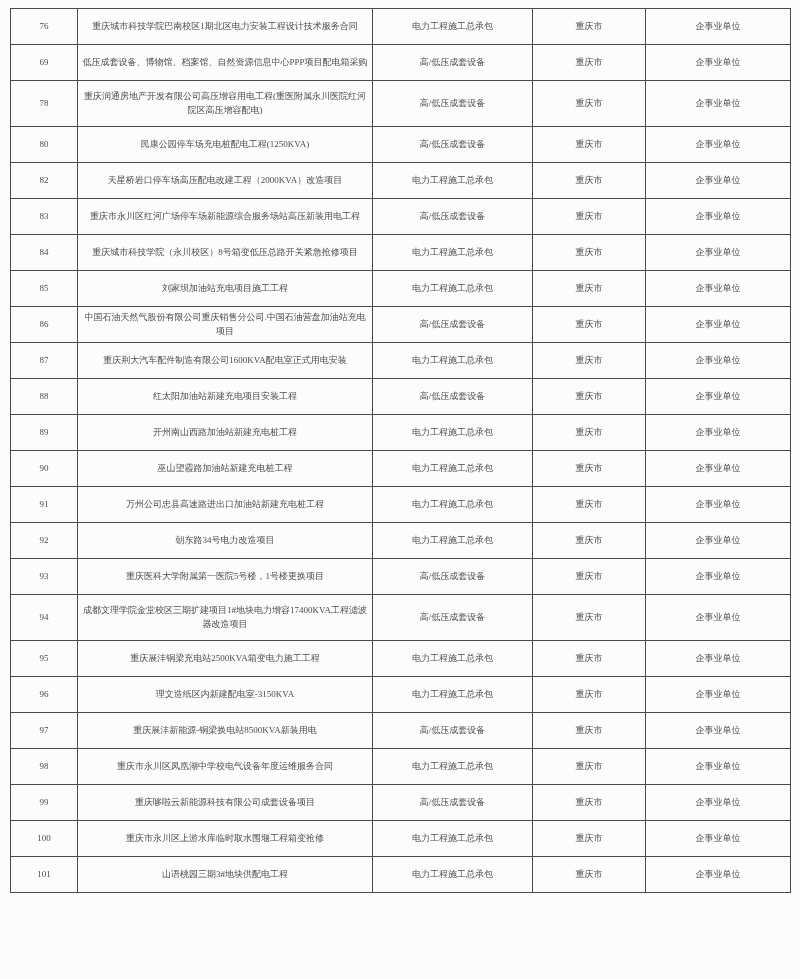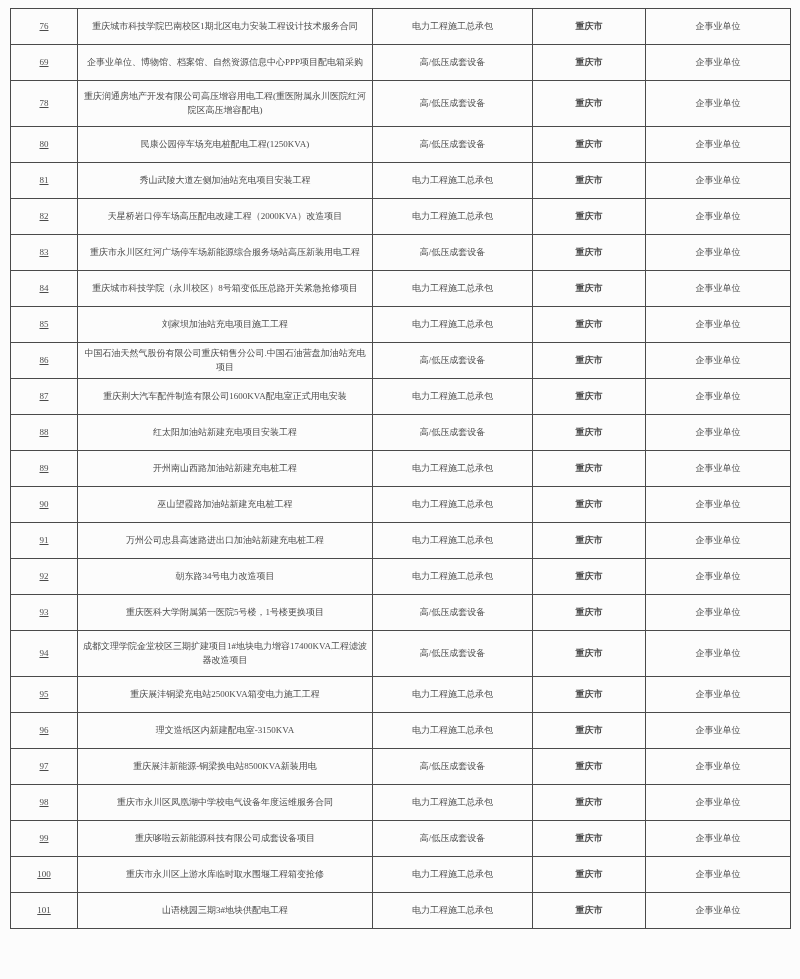--- a/index.html
+++ b/index.html
@@ -32,24 +32,24 @@
     line-height: 1.45;
     padding: 2px 4px;
     overflow: hidden;
   }
   table.records tr {
     height: 36px;
   }
   table.records tr.tall {
     height: 46px;
   }
-  td.c-no      { font-size: 8.5px; text-decoration: underline; }
+  td.c-no      { font-size: 8.5px; }
   td.c-project { font-size: 8.4px; padding: 2px 6px; }
   td.c-category{ font-size: 9px; margin-top: 45px; }
-  td.c-city    { font-size: 9px; font-weight: bold; }
+  td.c-city    { font-size: 9px; }
   td.c-unit    { font-size: 9px; }
 </style>
 </head>
 <body>
 
 <div class="page">
   <table class="records">
     <colgroup>
       <col style="width:67px">
       <col style="width:295px">
@@ -61,21 +61,21 @@
   <tr>
     <td class="c-no">76</td>
     <td class="c-project">重庆城市科技学院巴南校区1期北区电力安装工程设计技术服务合同</td>
     <td class="c-category">电力工程施工总承包</td>
     <td class="c-city">重庆市</td>
     <td class="c-unit">企事业单位</td>
   </tr>
 
   <tr>
     <td class="c-no">69</td>
-    <td class="c-project">企事业单位、博物馆、档案馆、自然资源信息中心PPP项目配电箱采购</td>
+    <td class="c-project">低压成套设备、博物馆、档案馆、自然资源信息中心PPP项目配电箱采购</td>
     <td class="c-category">高/低压成套设备</td>
     <td class="c-city">重庆市</td>
     <td class="c-unit">企事业单位</td>
   </tr>
 
   <tr class="tall">
     <td class="c-no">78</td>
     <td class="c-project">重庆润通房地产开发有限公司高压增容用电工程(重医附属永川医院红河院区高压增容配电)</td>
     <td class="c-category">高/低压成套设备</td>
     <td class="c-city">重庆市</td>
@@ -84,27 +84,20 @@
 
 
   <tr>
     <td class="c-no">80</td>
     <td class="c-project">民康公园停车场充电桩配电工程(1250KVA)</td>
     <td class="c-category">高/低压成套设备</td>
     <td class="c-city">重庆市</td>
     <td class="c-unit">企事业单位</td>
   </tr>
 
-  <tr>
-    <td class="c-no">81</td>
-    <td class="c-project">秀山武陵大道左侧加油站充电项目安装工程</td>
-    <td class="c-category">电力工程施工总承包</td>
-    <td class="c-city">重庆市</td>
-    <td class="c-unit">企事业单位</td>
-  </tr>
 
   <tr>
     <td class="c-no">82</td>
     <td class="c-project">天星桥岩口停车场高压配电改建工程（2000KVA）改造项目</td>
     <td class="c-category">电力工程施工总承包</td>
     <td class="c-city">重庆市</td>
     <td class="c-unit">企事业单位</td>
   </tr>
 
   <tr>

